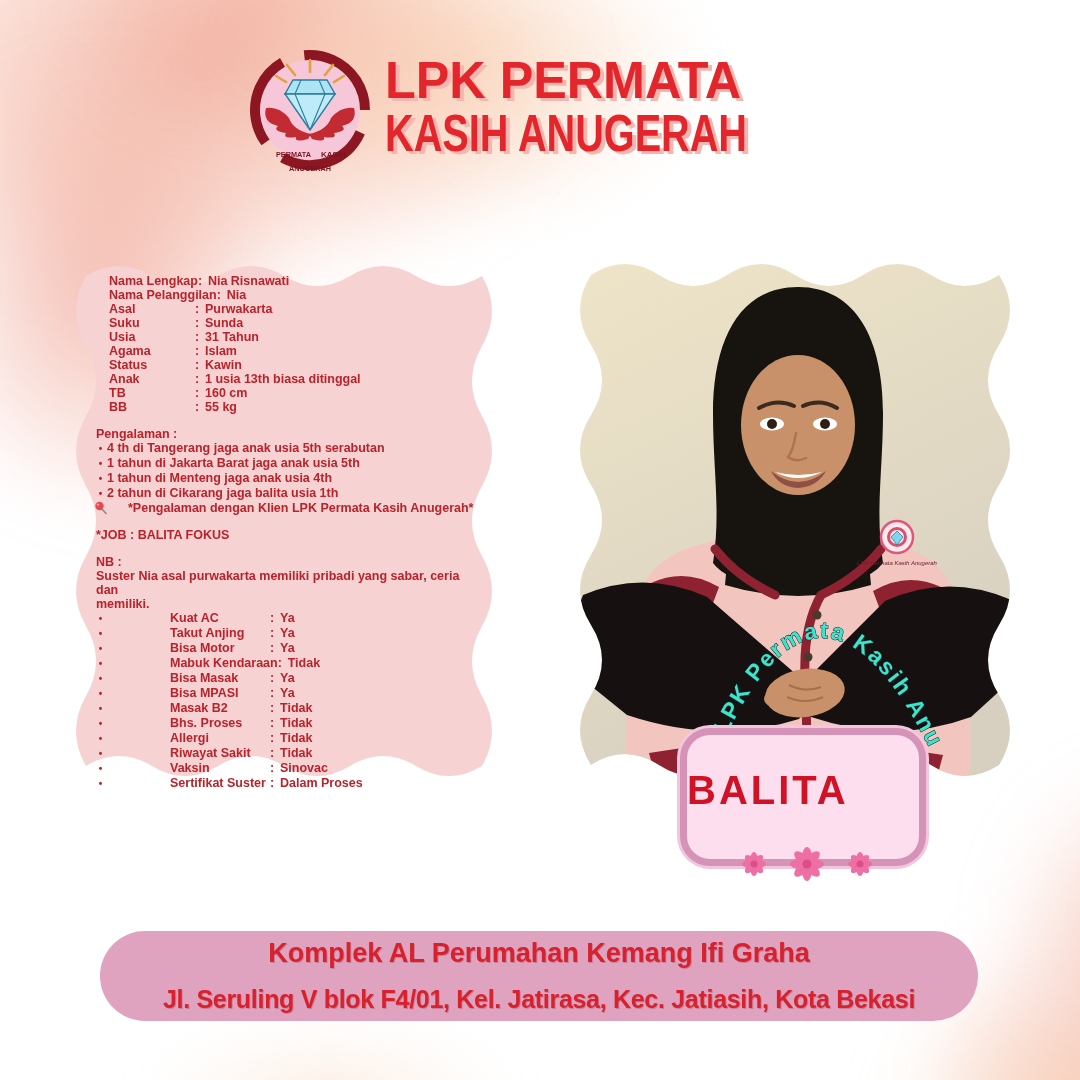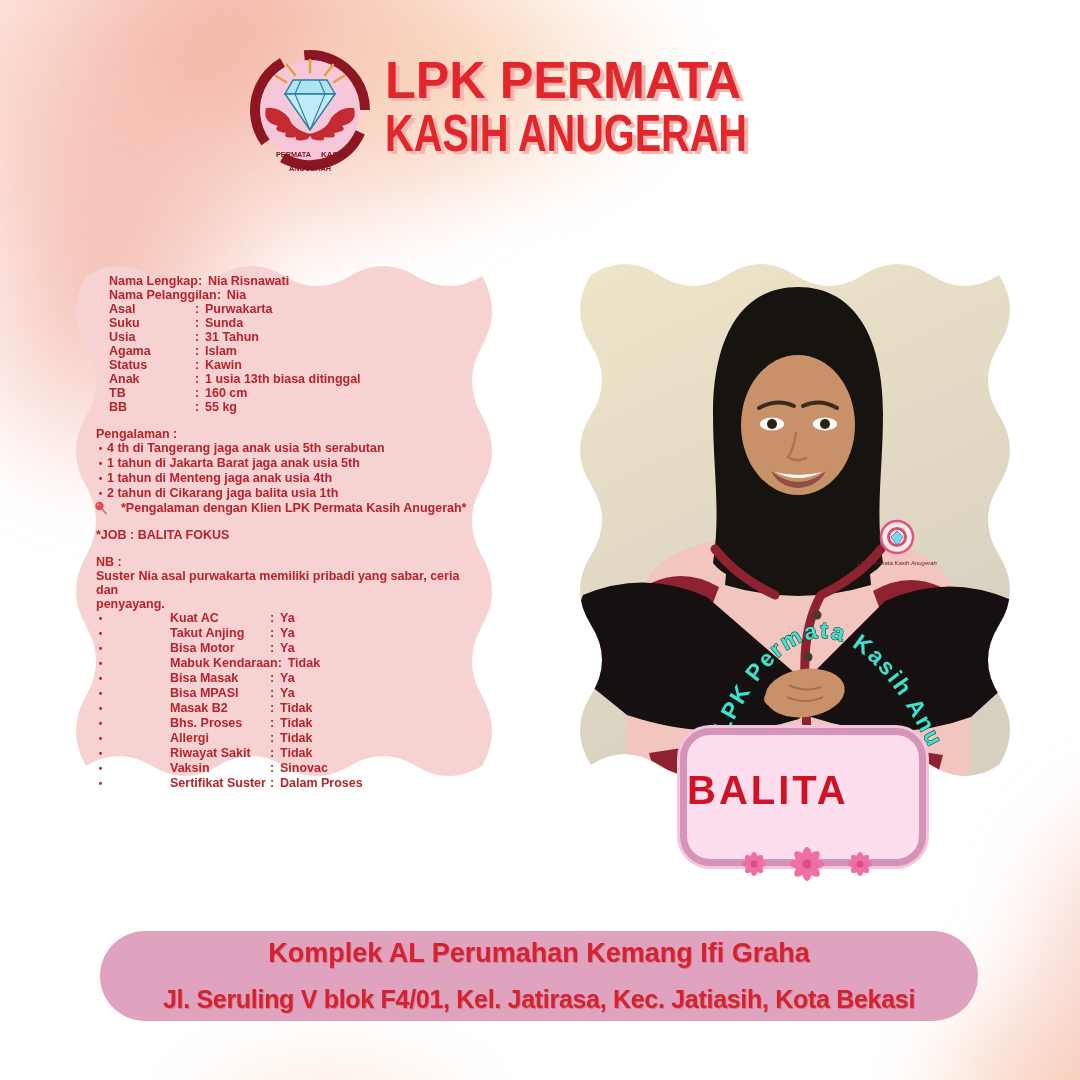--- a/index.html
+++ b/index.html
@@ -31,21 +31,21 @@
   .panel-bg{position:absolute;left:0;top:0;}
   .panel-content{position:absolute;left:32px;top:24px;right:30px;bottom:20px;
     color:#b9232b;font-weight:bold;font-size:12.5px;line-height:14px;z-index:2;}
   .row{display:flex;align-items:baseline;}
   .row .lbl{flex:none;min-width:86px;margin-left:15px;}
   .attr .lbl{min-width:100px;padding-left:48px;}
   .row .colon{flex:none;width:10px;text-align:left;}
   .dot{flex:none;width:13px;text-align:center;font-size:10px;}
   .indent{padding-left:2px;}
   .gap{height:13px;}
-  .note-row{display:flex;align-items:center;gap:13px;}
+  .note-row{display:flex;align-items:center;gap:20px;}
   .pin{flex:none;width:14px;height:14px;}
 
   .photo{position:absolute;left:565px;top:245px;width:462px;height:550px;z-index:1;}
 
   .badge{position:absolute;left:680px;top:728px;width:246px;height:138px;z-index:3;
     background:#fcdeee;border:7px solid #d693b8;box-shadow:0 0 0 3px #f2c6dc;border-radius:30px;
     display:flex;align-items:center;justify-content:flex-start;box-sizing:border-box;padding-bottom:14px;}
   .badge-label{color:#d01226;font-weight:bold;font-size:40px;letter-spacing:3px;}
   .flowers{position:absolute;left:712px;top:840px;width:190px;height:50px;z-index:4;}
 
@@ -193,21 +193,21 @@
         </svg>
         <span>*Pengalaman dengan Klien LPK Permata Kasih Anugerah*</span>
       </div>
 
       <div class="gap"></div>
       <div class="indent">*JOB : BALITA FOKUS</div>
 
       <div class="gap"></div>
       <div class="indent">NB :</div>
       <div class="indent">Suster Nia asal purwakarta memiliki pribadi yang sabar, ceria dan</div>
-      <div class="indent">penyayang.</div>
+      <div class="indent">memiliki.</div>
 
       <div class="row attr">
           <span class="dot">•</span>
           <span class="lbl">Kuat AC</span>
           <span class="colon">:</span>
           <span>Ya</span>
         </div>
       <div class="row attr">
           <span class="dot">•</span>
           <span class="lbl">Takut Anjing</span>

